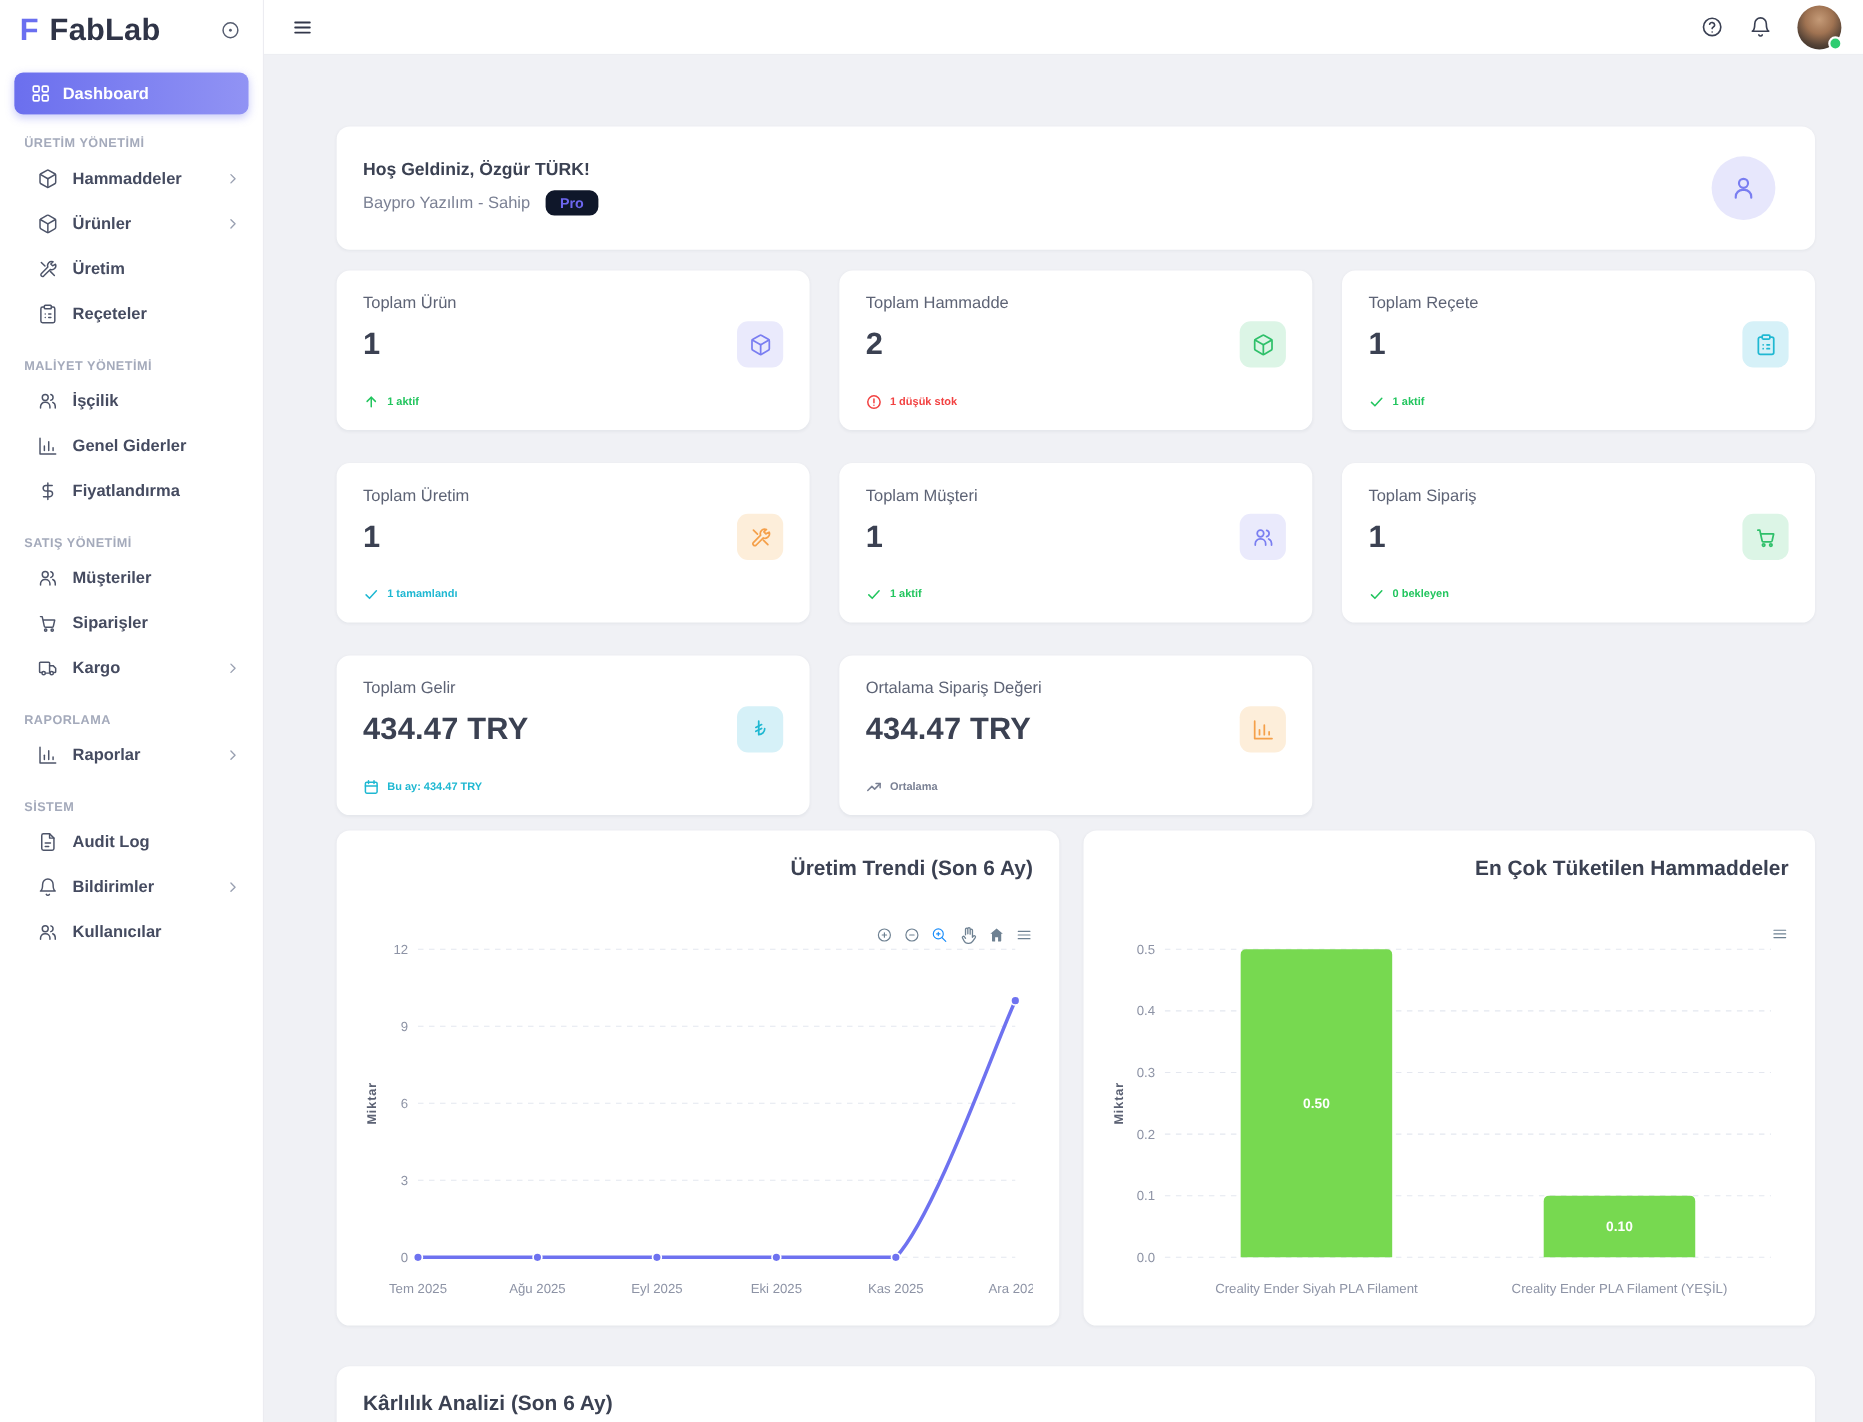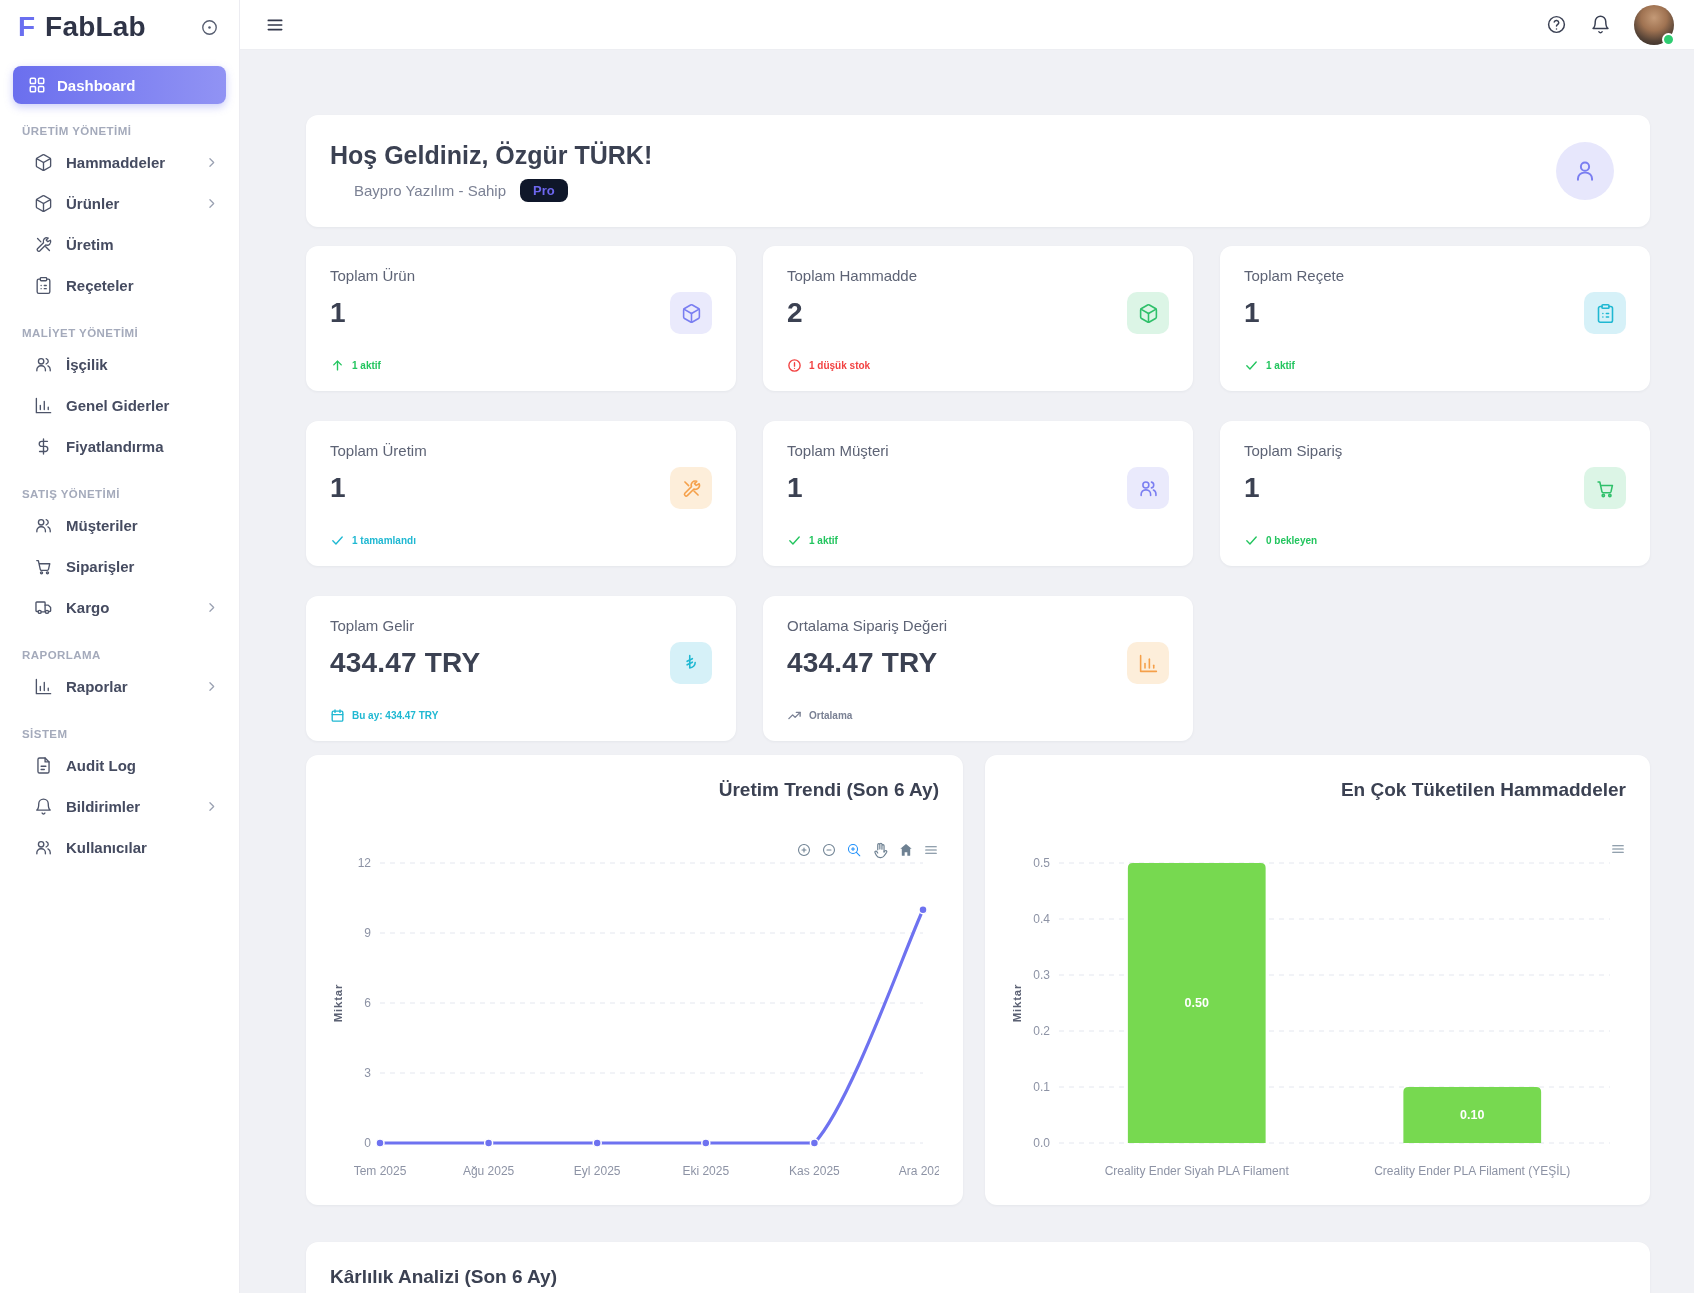--- a/index.html
+++ b/index.html
@@ -29,22 +29,22 @@
   .tb-btn { color:#3a4053; display:flex; cursor:pointer; }
   .avatar { position:relative; width:40px; height:40px; border-radius:50%; cursor:pointer;
     background:radial-gradient(circle at 50% 32%, #c49a77 0%, #a07352 38%, #574437 68%, #26221f 100%); }
   .status-dot { position:absolute; right:-1px; bottom:-1px; width:13px; height:13px; border-radius:50%; background:#2ecc71; border:2px solid #fff; }
 
   
   .content { padding:65px 44px 0 66px; }
   .card { background:#fff; border-radius:12px; box-shadow:0 1px 3px rgba(25,32,56,.05); }
 
   .welcome { height:112px; display:flex; align-items:center; padding:0 36px 0 24px; margin-bottom:19px; }
-  .welcome-title { font-size:25px; font-weight:700; color:#3b4152; }
-  .welcome-sub-row { display:flex; align-items:center; gap:14px; margin-top:9px;margin-left:24px; }
+  .welcome-title { font-size:16px; font-weight:700; color:#3b4152; }
+  .welcome-sub-row { display:flex; align-items:center; gap:14px; margin-top:9px; }
   .welcome-sub { font-size:15px; color:#7b8194; }
   .pro-badge { background:#0f172a; color:#6d66ef; font-size:13px; font-weight:700; padding:4px 13px; border-radius:8px; }
   .welcome-avatar { margin-left:auto; width:58px; height:58px; border-radius:50%; background:#e7e7fc; display:flex; align-items:center; justify-content:center; color:#7a7ef1; }
 
   .stats-grid { display:grid; grid-template-columns:repeat(3,1fr); gap:30px 27px; }
   .stat-card { height:145px; padding:21px 24px 18px; display:flex; flex-direction:column; }
   .stat-label { font-size:15px; color:#5d6375; }
   .stat-mid { display:flex; align-items:center; justify-content:space-between; margin-top:8px; }
   .stat-value { font-size:28px; font-weight:700; color:#3b4152; letter-spacing:.2px; }
   .stat-ic { width:42px; height:42px; border-radius:10px; display:flex; align-items:center; justify-content:center; }

